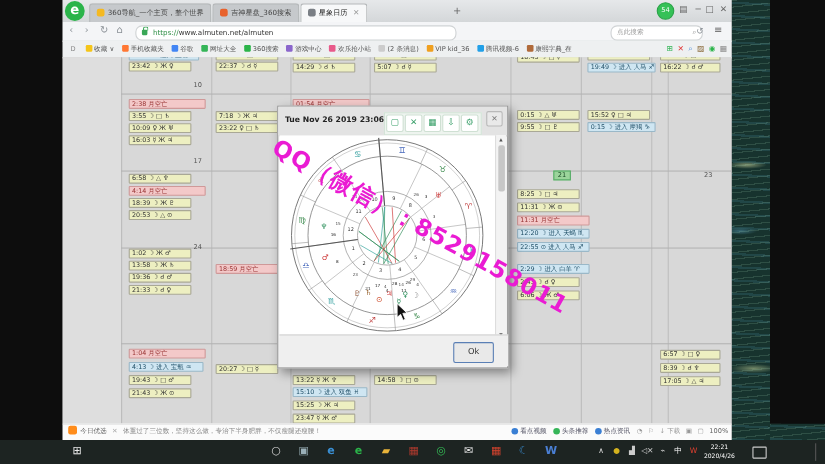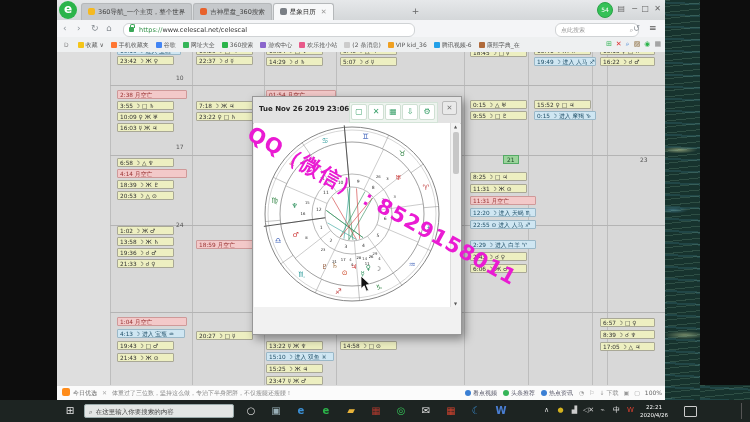--- a/index.html
+++ b/index.html
@@ -127,21 +127,21 @@
     <div class="winbtn abs" style="right:16px;">□</div>
     <div class="winbtn abs" style="right:4px;">✕</div>
   </div>
   <div id="addrbar" class="abs">
     <div class="navico abs" style="left:6px;">‹</div>
     <div class="navico abs" style="left:20px;">›</div>
     <div class="navico abs" style="left:34px;">↻</div>
     <div class="navico abs" style="left:49px;">⌂</div>
     <div id="urlbox" class="abs">
       <span class="lock"></span>
-      <span class="scheme">https://</span><span class="urlrest">www.celescal.net/celescal</span>
+      <span class="scheme">https://</span><span class="urlrest">www.almuten.net/almuten</span>
     </div>
     <div id="searchbox" class="abs">
       <span>点此搜索</span>
       <span class="mag">⌕</span>
     </div>
     <div class="navico abs" style="left:576px;font-size:8px;">↺</div>
     <div class="navico abs" style="left:592px;font-size:9px;color:#555;">≡</div>
   </div>
   <div id="bookmarks" class="abs">
     <span class="bk" style="color:#888;">D</span>
@@ -334,42 +334,42 @@
         <text x="68.4317699544192" y="55.76195561652701" font-size="3.8" fill="#444" text-anchor="middle" dominant-baseline="central">11</text>
         <text x="110.67931836758197" y="135.21803801316267" font-size="3.8" fill="#444" text-anchor="middle" dominant-baseline="central">14</text>
         <text x="96.39462315168493" y="136.9719780428784" font-size="3.8" fill="#444" text-anchor="middle" dominant-baseline="central">4</text>
       </svg>
     <div id="mscroll" class="abs">
       <div class="arr abs" style="top:1px;">▲</div>
       <div id="mthumb" class="abs"></div>
       <div class="arr abs" style="bottom:1px;">▼</div>
     </div>
   </div>
+  <div id="modalfooter" class="abs">
+    <div id="okbtn" class="abs">Ok</div>
+  </div>
 </div>
 
 <div id="watermark" class="abs">QQ（微信）：8529158011</div>
 
 <svg id="cursor" class="abs" width="12" height="17">
   <polygon points="1,0 1,12.5 4.2,9.8 6.4,15.2 8.5,14.2 6.2,8.9 10,8.5" fill="#111" stroke="#fff" stroke-width="0.8"></polygon>
 </svg>
 
 <div id="statusbar" class="abs">
   <div id="statusleft" class="abs">
     <span class="oico"></span><span>今日优选</span>
     <span class="x">✕</span>
     <span class="promo">体重过了三位数，坚持这么做，专治下半身肥胖，不仅瘦腿还瘦腰！</span>
   </div>
   <div id="statusright" class="abs"><span class="slink"><span class="ic" style="background: rgb(58, 127, 212);"></span><span>看点视频</span></span><span class="slink"><span class="ic" style="background: rgb(53, 181, 88);"></span><span>头条推荐</span></span><span class="slink"><span class="ic" style="background: rgb(58, 127, 212);"></span><span>热点资讯</span></span><span class="sglyph">◔</span><span class="sglyph">⚐</span><span class="sglyph">↓ 下载</span><span class="sglyph">▣</span><span class="sglyph">▢</span><span style="color: rgb(102, 102, 102);">100%</span></div>
 </div>
 
 <div id="taskbar" class="abs">
   <div id="startbtn" class="abs">⊞</div>
-  <div id="tbsearch" class="abs">
-    <span style="margin-right:3px;color:#555;">⌕</span><span>在这里输入你要搜索的内容</span>
-  </div>
   <div id="tbapps">
       <div class="tbapp abs" style="left: 240px; color: rgb(221, 221, 221);">○</div>
       <div class="tbapp abs" style="left: 265px; color: rgb(154, 176, 184);">▣</div>
       <div class="tbapp abs" style="left: 290px; color: rgb(58, 143, 212);">e</div>
       <div class="tbapp abs" style="left: 315px; color: rgb(43, 180, 74);">e</div>
       <div class="tbapp abs" style="left: 340px; color: rgb(232, 179, 58);">▰</div>
       <div class="tbapp abs" style="left: 365px; color: rgb(176, 58, 46);">▦</div>
       <div class="tbapp abs" style="left: 390px; color: rgb(53, 193, 87);">◎</div>
       <div class="tbapp abs" style="left: 415px; color: rgb(232, 232, 232);">✉</div>
       <div class="tbapp abs" style="left: 440px; color: rgb(212, 67, 46);">▦</div>

